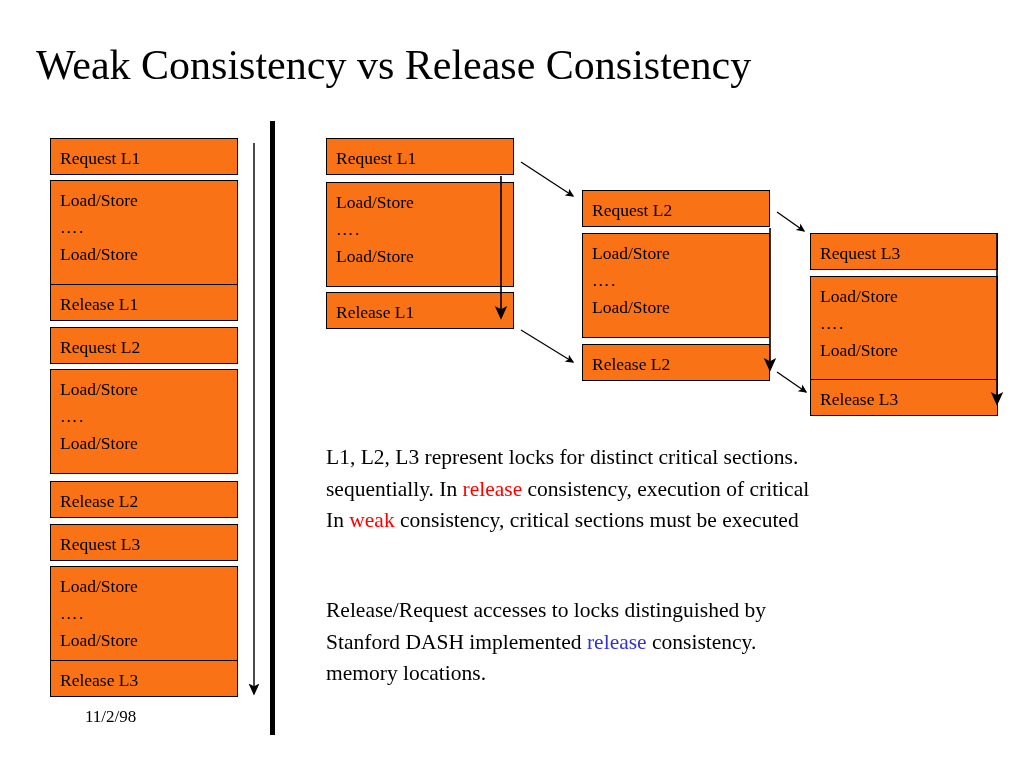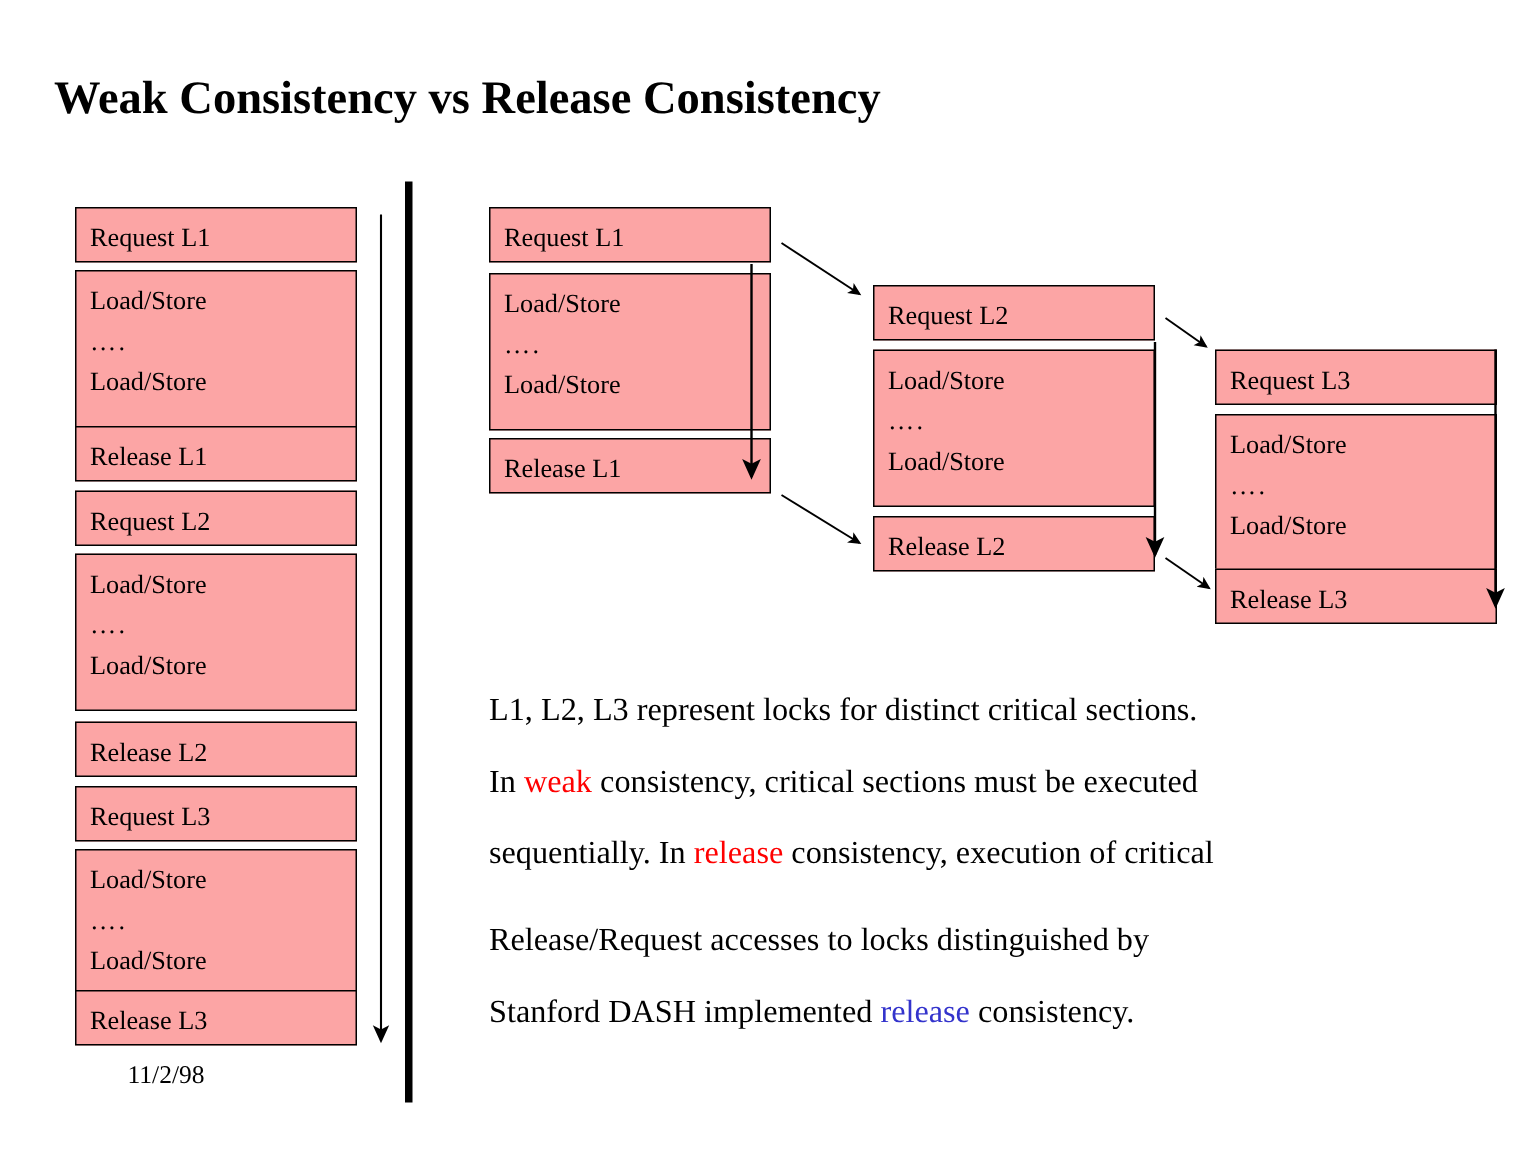--- a/index.html
+++ b/index.html
@@ -22,33 +22,33 @@
     width: 1024px;
     height: 768px;
   }
 
   
   .slide-title {
     position: absolute;
     left: 36px;
     top: 40px;
     width: 950px;
-    font-size: 31px;
+    font-size: 42px;
     line-height: 50px;
-    font-weight: bold;
+    font-weight: normal;
     white-space: nowrap;
     letter-spacing: 0px;
   }
 
   
   .box {
     position: absolute;
     border: 1.5px solid #000000;
     box-sizing: border-box;
-    background: #fca5a5;
+    background: #f97316;
     padding: 6px 23px 6px 9px;
     font-size: 17.5px;
     line-height: 27px;
   }
   .box .line {
     display: block;
     white-space: nowrap;
   }
   .box .dots {
     font-size: 17.5px;
@@ -70,21 +70,21 @@
     pointer-events: none;
   }
 
   
   .para {
     position: absolute;
     font-size: 21.5px;
     line-height: 31.5px;
     width: 680px;
   }
-  .para .ln { display: block; white-space: nowrap; margin-top: 16px; }
+  .para .ln { display: block; white-space: nowrap; }
   .hl-red  { color: #ff0000; }
   .hl-blue { color: #3333cc; }
 
   
   .date-stamp {
     position: absolute;
     font-size: 17px;
     line-height: 18px;
     white-space: nowrap;
   }
@@ -206,22 +206,23 @@
 
     <line x1="777" y1="212" x2="804" y2="231" stroke="#000000" stroke-width="1.3" marker-end="url(#ahd)"></line>
 
     <line x1="777" y1="372" x2="806" y2="392" stroke="#000000" stroke-width="1.3" marker-end="url(#ahd)"></line>
 
     <line x1="997" y1="233" x2="997" y2="404" stroke="#000000" stroke-width="1.6" marker-end="url(#ah)"></line>
   </svg>
 
   <div class="para" style="left:326px; top:442px;">
     <span class="ln">L1, L2, L3 represent locks for distinct critical sections.</span>
+    <span class="ln"><span>sequentially.  In </span><span class="hl-red">release</span><span> consistency, execution of critical</span></span>
     <span class="ln"><span>In </span><span class="hl-red">weak</span><span> consistency, critical sections must be executed</span></span>
-    <span class="ln"><span>sequentially.  In </span><span class="hl-red">release</span><span> consistency, execution of critical</span></span>
   </div>
 
   <div class="para" style="left:326px; top:595px;">
     <span class="ln">Release/Request accesses to locks distinguished by</span>
     <span class="ln"><span>Stanford DASH implemented </span><span class="hl-blue">release</span><span> consistency.</span></span>
+    <span class="ln">memory locations.</span>
   </div>
 
 </div>
 
 </body></html>

